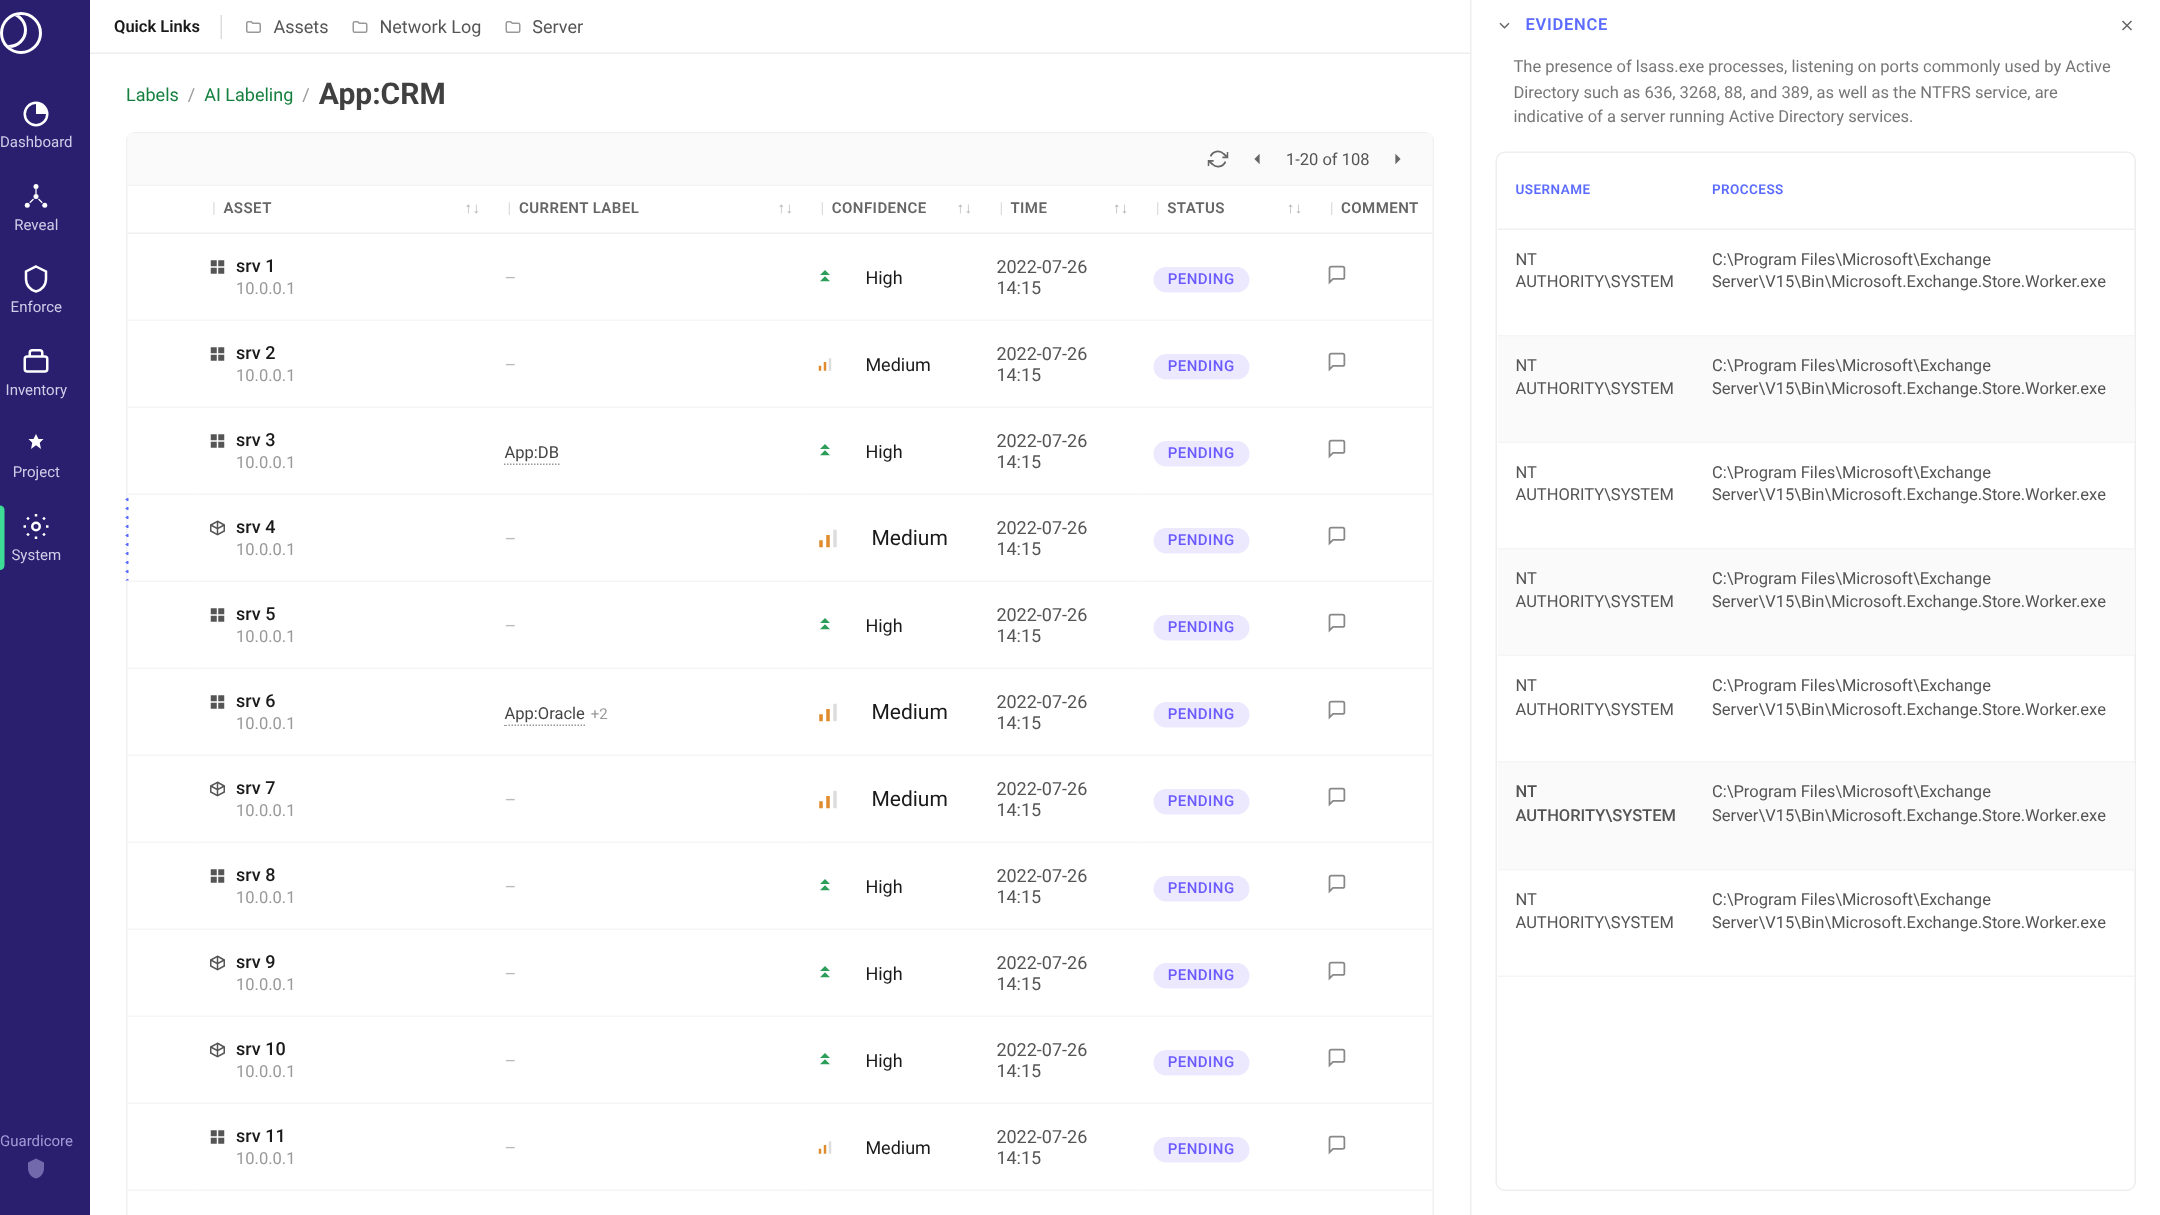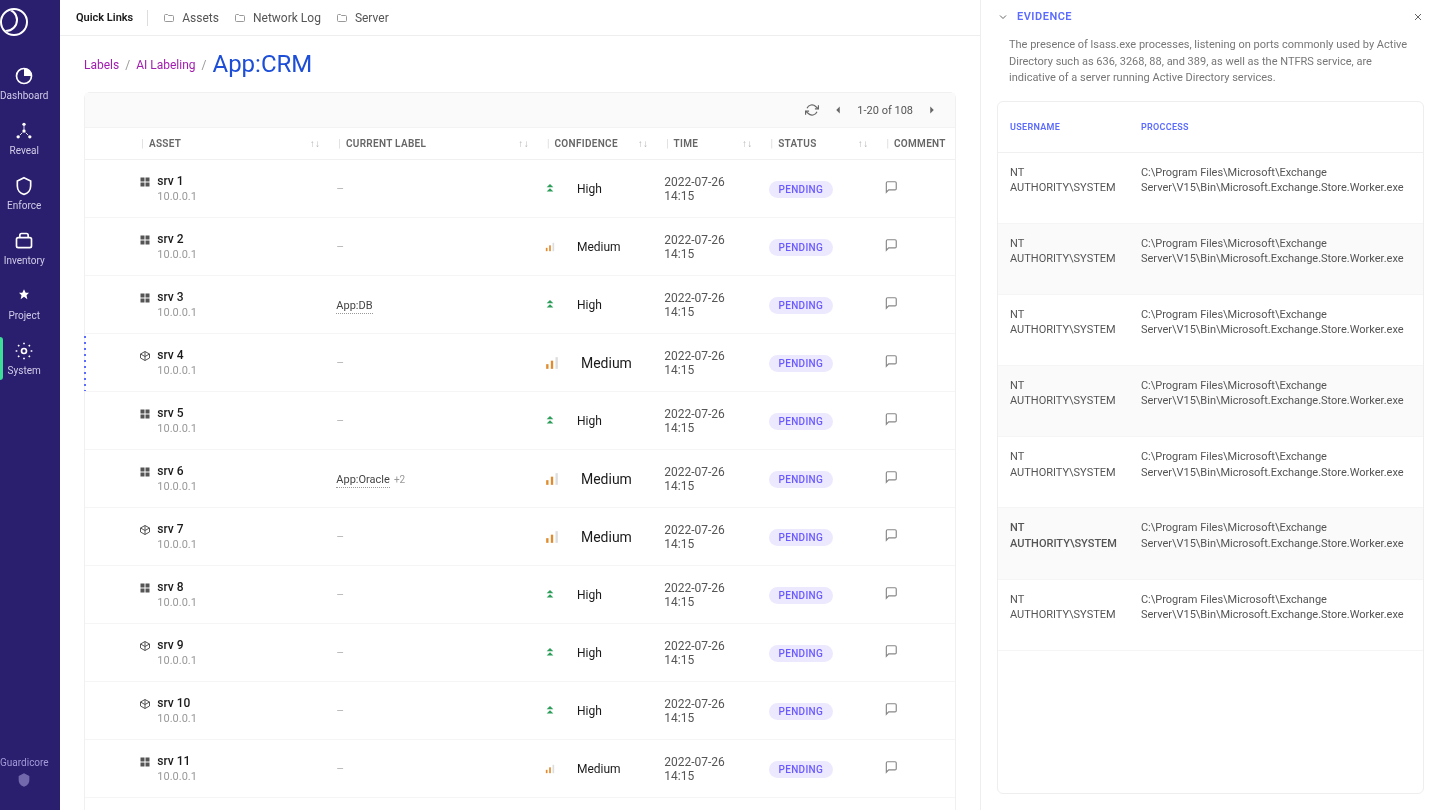--- a/index.html
+++ b/index.html
@@ -15,22 +15,22 @@
 .brand{position:absolute;bottom:20px;font-size:10px;color:#a29bd8;text-align:center}
 .brand-icon{width:16px;height:16px;margin:4px auto 0;opacity:.6}
 .main{flex:1;display:flex;flex-direction:column;min-width:0}
 .topbar{height:36px;border-bottom:1px solid #eee;display:flex;align-items:center;padding:0 16px;gap:14px}
 .ql{font-size:11px;font-weight:600}
 .divider{width:1px;height:16px;background:#ddd}
 .ql-link{display:flex;align-items:center;gap:6px;font-size:12px;color:#555;cursor:pointer}
 .folder-icon{width:14px;height:12px}
 .header{padding:16px 24px 14px}
 .breadcrumb{font-size:12px;color:#999;display:flex;gap:6px;align-items:center}
-.bc-link{color:#a21caf;cursor:pointer}
-.page-title{font-size:24px;font-weight:400;color:#1d4ed8;margin-top:-2px}
+.bc-link{color:#15803d;cursor:pointer}
+.page-title{font-size:20px;font-weight:700;color:#404040;margin-top:-2px}
 .content{flex:1;padding:0 24px;overflow:auto}
 .table-wrap{background:#fff;border-radius:6px;border:1px solid #f0f0f0}
 .table-toolbar{display:flex;justify-content:flex-end;align-items:center;padding:10px 16px;gap:12px;border-bottom:1px solid #f3f3f3;background:#fafafa}
 .refresh-icon,.pager-arrow{width:14px;height:14px;cursor:pointer;color:#666}
 .pager{font-size:11px;color:#555}
 table{width:100%;border-collapse:collapse}
 th{text-align:left;font-size:10px;font-weight:600;color:#666;padding:10px 8px;letter-spacing:.3px;border-bottom:1px solid #f0f0f0}
 th .sort{float:right;opacity:.5}
 td{padding:14px 8px;font-size:12px;border-bottom:1px solid #f5f5f5;vertical-align:middle}
 tr.selected{background:#fff;border-top:1px dotted #5b6bff;border-bottom:1px dotted #5b6bff}

